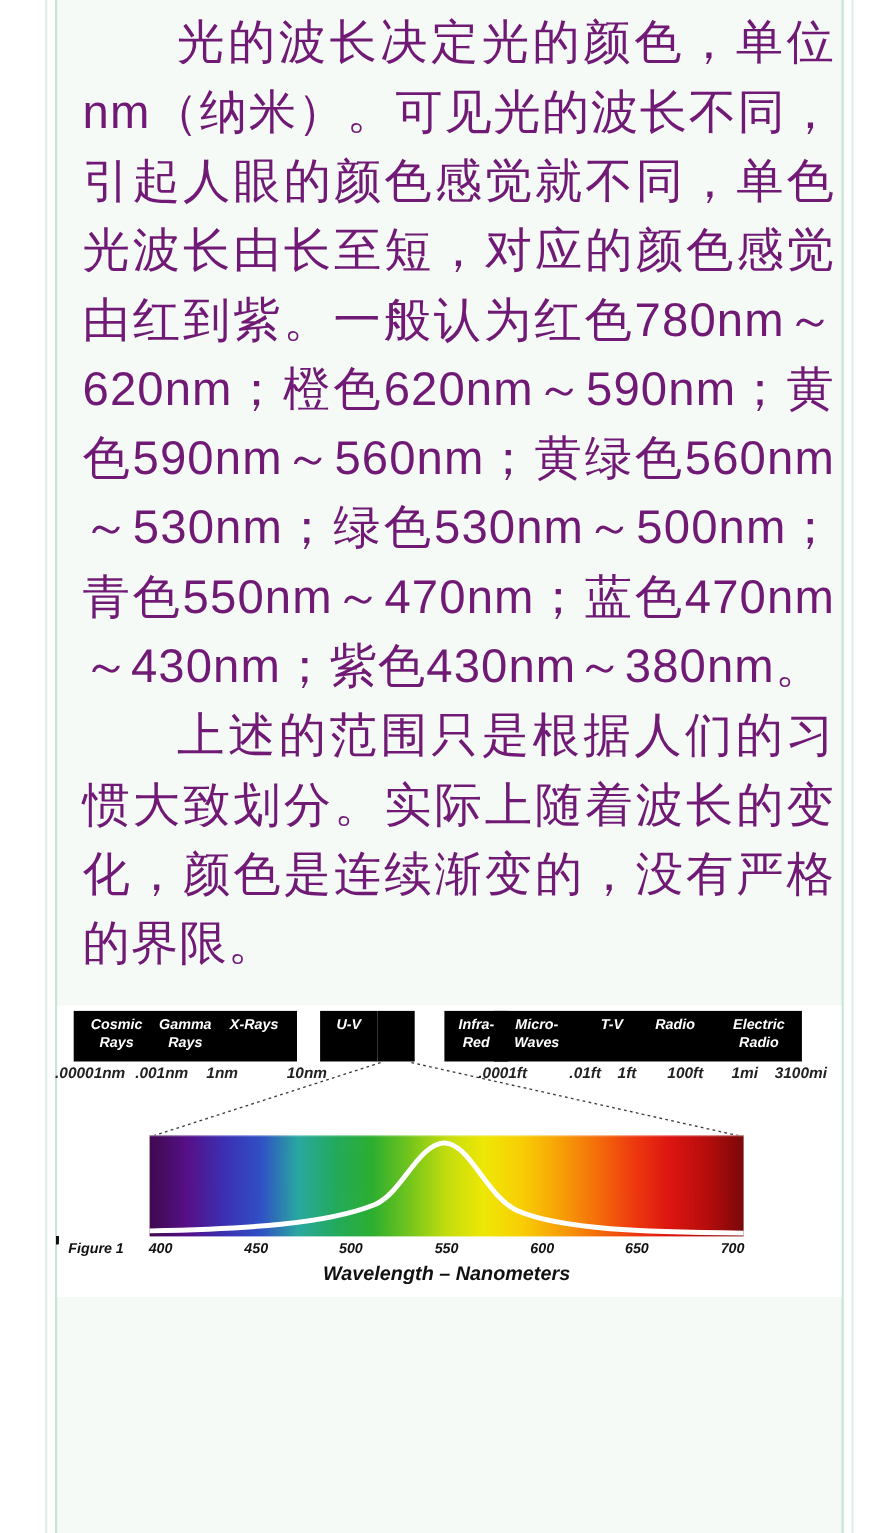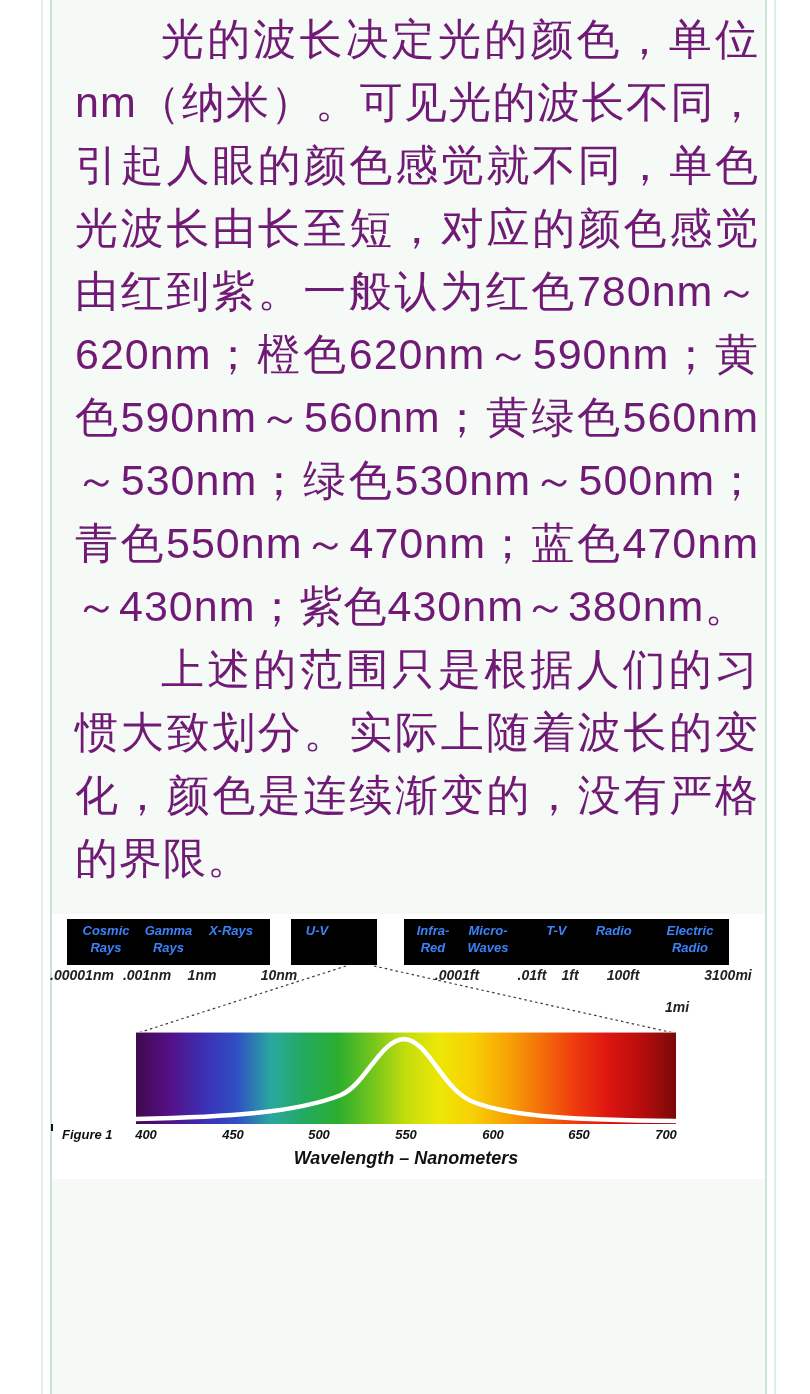--- a/index.html
+++ b/index.html
@@ -27,36 +27,36 @@
     position:relative; width:713px; height:265px; background:#ffffff;
     margin:24px 0 14px -23px;
   }
   .band-seg { position:absolute; top:5px; height:46px; background:#000; display:flex; align-items:flex-start; }
   .seg1 { left:15px;  width:203px; justify-content:space-between; padding:4px 8px 0 8px; }
   .seg2 { left:239px; width:52px;  justify-content:center; padding-top:4px; }
   .seg3 { left:291px; width:34px; }
   .seg4 { left:332px; width:58px;  justify-content:center; padding-top:4px;margin-left:20px; }
   .seg5 { left:397px; width:280px; justify-content:space-between; padding:4px 10px 0 10px; }
   .band-label {
-    color:#3b82f6; font-weight:bold; font-style:italic; font-size:13px;
+    color:#ffffff; font-weight:bold; font-style:italic; font-size:13px;
     line-height:1.3; text-align:center; display:inline-block;
   }
   .seg1 .band-label { width:62px; }
   .seg4 .band-label { width:46px; }
   .seg5 .band-label.w2 { width:58px; }
   .scale-row { position:absolute; top:53px; left:0; width:100%; height:14px; }
   .scale-label {
     position:absolute; top:0; transform:translateX(-50%);
     font-size:14px; font-style:italic; font-weight:bold; color:#222; white-space:nowrap;
   }
   .scale-label:nth-child(1){left:30px;} .scale-label:nth-child(2){left:95px;}
   .scale-label:nth-child(3){left:150px;} .scale-label:nth-child(4){left:227px;}
   .scale-label:nth-child(5){left:405px;} .scale-label:nth-child(6){left:480px;}
   .scale-label:nth-child(7){left:518px;} .scale-label:nth-child(8){left:571px;}
-  .scale-label:nth-child(9){left:625px;margin-top:32px;} .scale-label:nth-child(10){left:676px;}
+  .scale-label:nth-child(9){left:625px;} .scale-label:nth-child(10){left:676px;}
   .proj-svg { position:absolute; left:0; top:0; width:713px; height:265px; }
   .spec-bar {
     position:absolute; left:84px; top:118px; width:540px; height:92px;
     background:linear-gradient(90deg,#40094e 0%,#551086 7%,#4a1e9e 13%,#3c2fb3 19%,
       #3050c4 25%,#2f86c4 30%,#29a8a0 34%,#22aa5d 39%,#2cae2f 44%,#73c51c 50%,
       #c3dd0d 55%,#eee705 59%,#f8cf04 64%,#f7a306 69%,#f4700a 74%,#ee3b0e 79%,
       #dd1511 84%,#b60d0c 90%,#8f0a0a 95%,#7a0808 100%);
     border-top:1px solid rgba(255,255,255,.55);
   }
   .curve-svg { position:absolute; left:0; top:0; width:540px; height:92px; }

